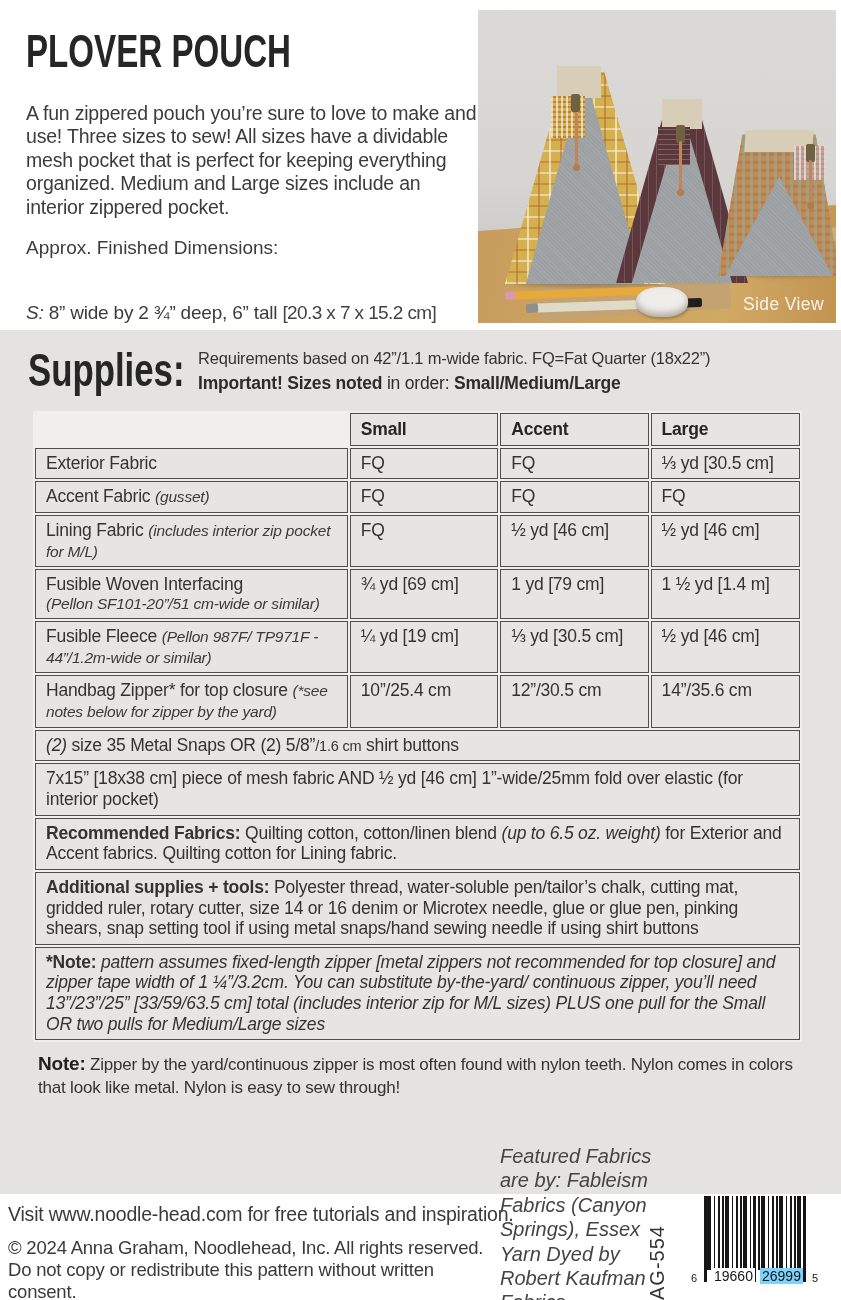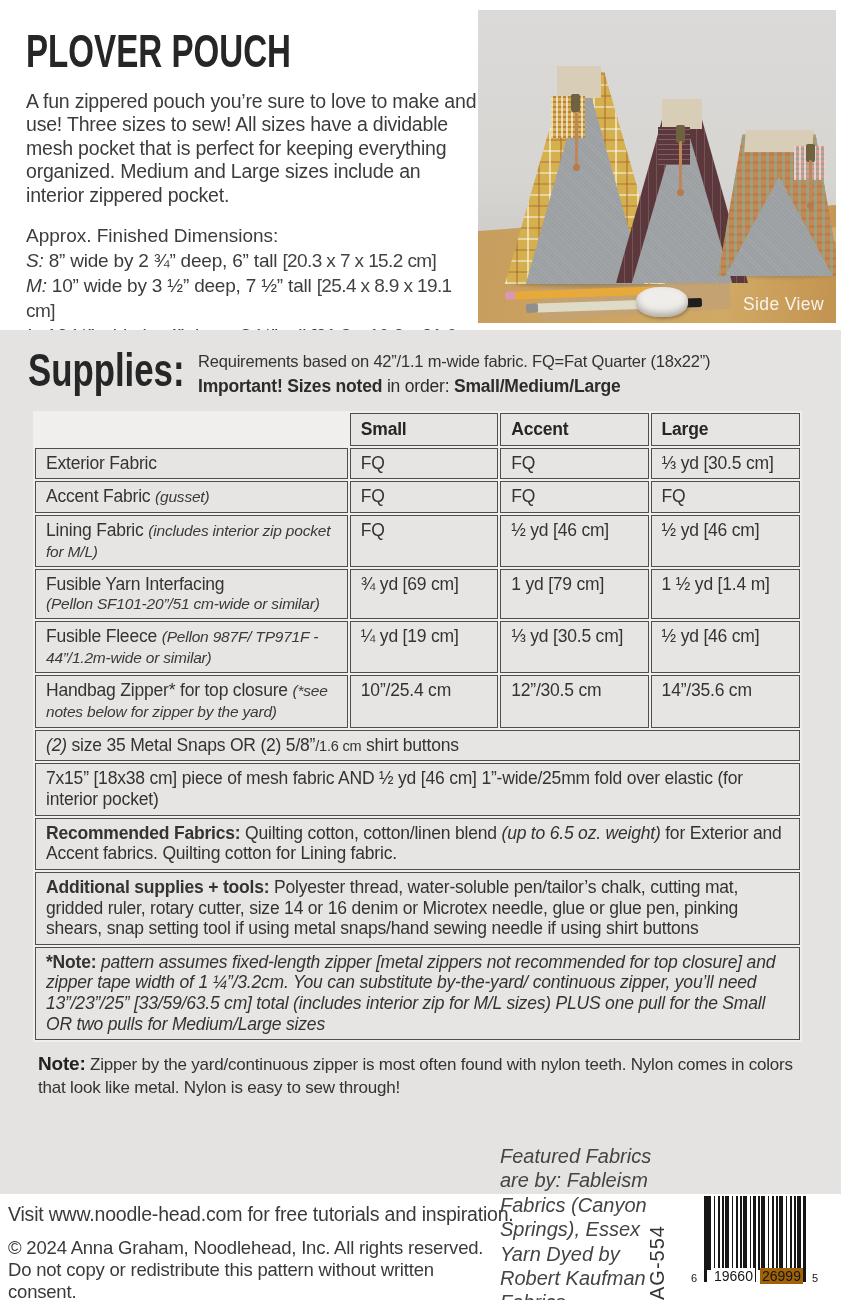--- a/index.html
+++ b/index.html
@@ -3,24 +3,24 @@
 <meta charset="utf-8">
 <style>
   html,body{margin:0;padding:0;background:#fff;}
   .page{position:relative;width:841px;height:1300px;background:#fff;overflow:hidden;
         font-family:"Liberation Sans", sans-serif;color:#2f2f2f;}
 
   
   .top-left{position:absolute;left:26px;top:24px;width:452px;}
   .title{font-size:46px;font-weight:bold;color:#262626;letter-spacing:0;
          display:inline-block;transform:scaleX(.72);transform-origin:left center;white-space:nowrap;}
-  .desc{margin-top:12px;font-size:19.5px;line-height:1.2;color:#3c3c3c;letter-spacing:-.2px;}
+  .desc{margin-top:24px;font-size:19.5px;line-height:1.2;color:#3c3c3c;letter-spacing:-.2px;}
   .dims{margin-top:16px;font-size:19px;line-height:1.32;color:#3c3c3c;}
   .dims .lbl{font-style:italic;}
-  .dim-line{letter-spacing:-.2px;}
+  .dim-line{letter-spacing:-.2px;margin-top:40px;}
   .dim-line .metric{letter-spacing:-.6px;color:#434343;}
   .skill{margin-top:22px;font-size:19.5px;color:#3c3c3c;}
   .skill .lbl{font-style:italic;}
 
   
   .photo{position:absolute;left:478px;top:10px;width:358px;height:313px;overflow:hidden;
          background:linear-gradient(#dbdad8 0%,#d6d5d2 55%,#cfcecb 70%);}
   .wood{position:absolute;left:0;bottom:0;width:100%;height:118px;
         background:linear-gradient(100deg,#c79d5f 0%,#cda55f 40%,#d0a965 70%,#c39350 100%);
         clip-path:polygon(0 22%,100% 0,100% 100%,0 100%);}
@@ -76,21 +76,21 @@
   .pencil .eraser{position:absolute;left:-9px;top:0;width:10px;height:8px;background:#d998b5;border-radius:3px 0 0 3px;}
   .pen{position:absolute;left:58px;bottom:13px;width:150px;height:9px;background:#dedbc9;transform:rotate(-2deg);border-radius:2px;}
   .pen .cap{position:absolute;right:-16px;top:0;width:18px;height:9px;background:#1e1e1e;border-radius:2px;}
   .pen .grip{position:absolute;left:-10px;top:0;width:12px;height:9px;background:#8f8f8c;border-radius:2px;}
   .tape{position:absolute;left:158px;bottom:6px;width:52px;height:30px;background:#efedea;border-radius:45%;
         box-shadow:inset 0 -4px 6px rgba(120,110,95,.5), 1px 2px 3px rgba(90,70,40,.4);}
   .photo-caption{position:absolute;right:12px;bottom:8px;font-size:17.5px;color:rgba(255,255,255,.88);letter-spacing:.4px;}
 
   
   .panel{position:absolute;left:0;top:330px;width:841px;height:864px;background:#e4e3e1;}
-  .panel-head{display:flex;align-items:flex-end;padding:12px 0 0 28px;}
+  .panel-head{display:flex;align-items:flex-start;padding:12px 0 0 28px;}
   .supplies-title{width:170px;flex:0 0 170px;}
   .supplies-title span{display:inline-block;font-size:47px;font-weight:bold;color:#262626;
        transform:scaleX(.74);transform-origin:left top;white-space:nowrap;}
   .req{padding-top:7px;}
   .req-line1{font-size:16.5px;color:#333;letter-spacing:-.2px;}
   .req-line2{margin-top:5px;font-size:17.5px;color:#2c2c2c;letter-spacing:-.2px;}
   .b{font-weight:bold;}
   .it{font-style:italic;}
 
   table.supplies{border-collapse:separate;border-spacing:2px;margin:14px 0 0 33px;
@@ -115,21 +115,21 @@
   .sku{position:absolute;left:646px;top:1213px;height:87px;display:flex;align-items:center;
        writing-mode:vertical-rl;transform:rotate(180deg);font-size:20px;color:#333;letter-spacing:1px;}
   .barcode{position:absolute;left:700px;top:1196px;width:110px;height:100px;}
   .bars{position:absolute;left:4px;top:0;width:102px;height:74px;
     background:repeating-linear-gradient(90deg,#161616 0 2px,#fff 2px 3px,#161616 3px 7px,#fff 7px 10px,#161616 10px 11px,#fff 11px 14px,#161616 14px 16px,#fff 16px 18px);}
   .guard{position:absolute;top:0;width:3px;height:86px;background:#161616;}
   .g-left{left:4px;} .g-mid{left:53px;} .g-right{left:103px;}
   .bc-digits{position:absolute;top:72px;left:0;width:110px;height:18px;font-size:14px;color:#161616;}
   .bc-d1{position:absolute;left:-9px;top:4px;font-size:11px;}
   .bc-g1{position:absolute;left:12px;top:0;background:#fff;padding:0 2px;}
-  .bc-g2{position:absolute;left:60px;top:0;background:#a16207;padding:0 2px;}
+  .bc-g2{position:absolute;left:60px;top:0;background:#7dd3fc;padding:0 2px;}
   .bc-d2{position:absolute;right:-8px;top:4px;font-size:11px;}
 </style>
 </head>
 <body>
 
 <div class="page">
 
   <div class="top-left">
     <div><span class="title">PLOVER POUCH</span></div>
     <div class="desc">A fun zippered pouch you’re sure to love to make and use! Three sizes to sew! All sizes have a dividable mesh pocket that is perfect for keeping everything organized. Medium and Large sizes include an interior zippered pocket.</div>
@@ -227,21 +227,21 @@
         <td>FQ</td>
         <td>FQ</td>
       </tr>
       <tr>
         <td><span>Lining Fabric </span><span class="sub">(includes interior zip pocket for M/L)</span></td>
         <td>FQ</td>
         <td>½ yd [46 cm]</td>
         <td>½ yd [46 cm]</td>
       </tr>
       <tr>
-        <td><span>Fusible Yarn Interfacing</span><span class="sub block">(Pellon SF101-20”/51 cm-wide or similar)</span></td>
+        <td><span>Fusible Woven Interfacing</span><span class="sub block">(Pellon SF101-20”/51 cm-wide or similar)</span></td>
         <td>¾ yd [69 cm]</td>
         <td>1 yd [79 cm]</td>
         <td>1 ½ yd [1.4 m]</td>
       </tr>
       <tr>
         <td><span>Fusible Fleece </span><span class="sub">(Pellon 987F/ TP971F -  44”/1.2m-wide or similar)</span></td>
         <td>¼ yd [19 cm]</td>
         <td>⅓ yd [30.5 cm]</td>
         <td>½ yd [46 cm]</td>
       </tr>

